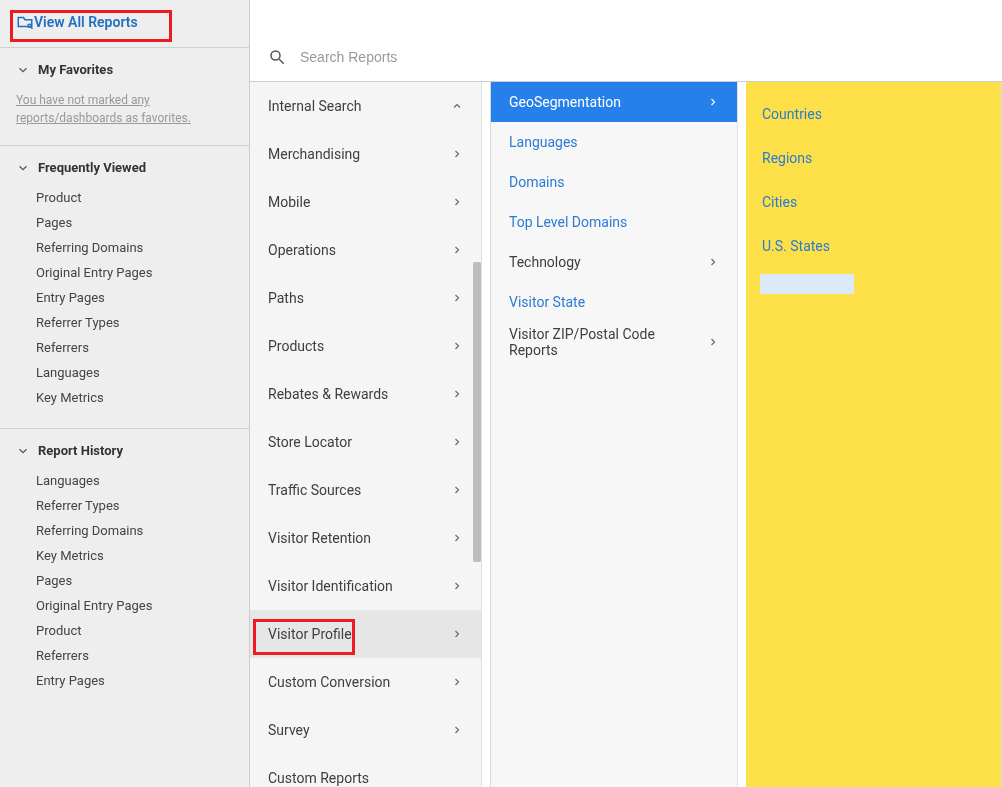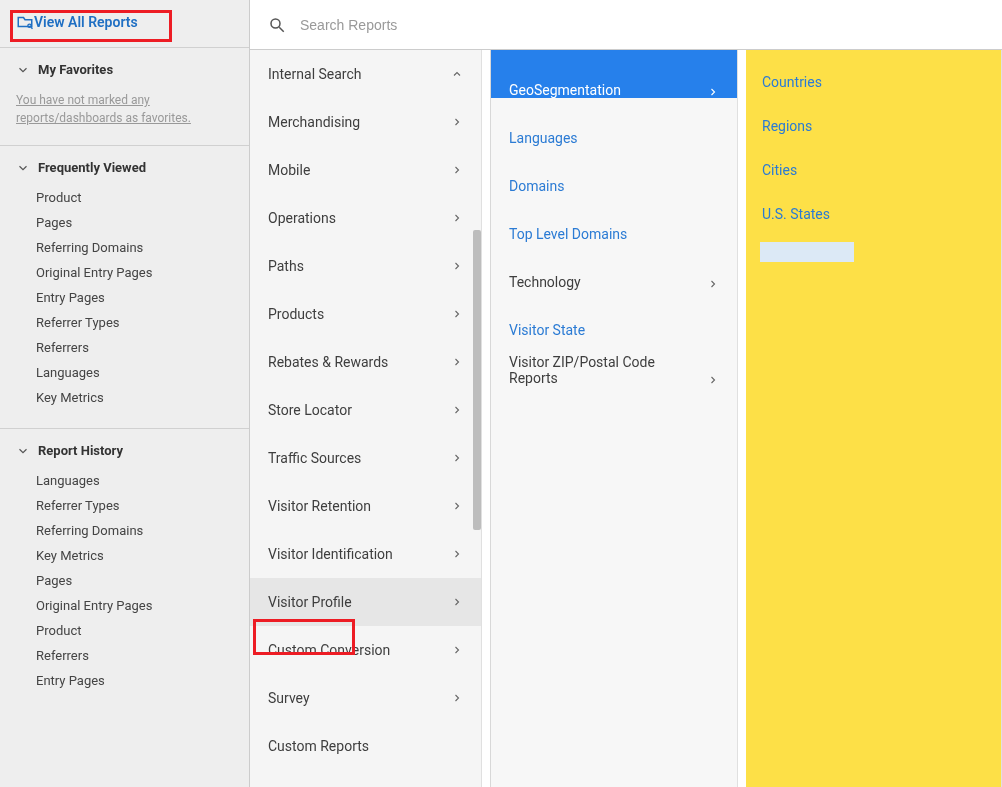--- a/index.html
+++ b/index.html
@@ -60,20 +60,21 @@
   
   .main { flex: 1; display: flex; flex-direction: column; position: relative; }
   .searchbar {
     height: 50px;
     border-bottom: 1px solid #ccc;
     display: flex;
     align-items: center;
     padding: 0 18px;
     gap: 12px;
     background: #fff;
+    margin-top: 32px;
   }
   .searchbar .s-icon svg { width: 18px; height: 18px; display:block; stroke:#555; stroke-width:2; fill:none; }
   .searchbar input {
     border: none;
     outline: none;
     font-size: 14px;
     width: 100%;
     color: #444;
   }
   .searchbar input::placeholder { color: #999; }
@@ -100,21 +101,21 @@
     color: #3e3e3e;
     cursor: pointer;
     border-bottom: 0;
   }
   .col1 .menu li.selected {
     background: #e6e6e6;
   }
   .menu li .right-chev svg { width: 12px; height: 12px; display:block; stroke:#666; stroke-width:2.2; fill:none; }
   .menu li .up-chev svg { width: 12px; height: 12px; display:block; stroke:#666; stroke-width:2.2; fill:none; }
 
-  .col2 .menu li { height: 48px; align-items: flex-end; }
+  .col2 .menu li { height: 40px; }
   .col2 .menu li.blue {
     background: #2680eb;
     color: #fff;
   }
   .col2 .menu li.blue .right-chev svg { stroke: #fff; }
   .col2 .menu li.link > span:first-child { color: #2b7bd4; }
 
   .col3 .list { list-style:none; margin:0; padding: 0 16px; }
   .col3 .list li {
     padding: 14px 0;

